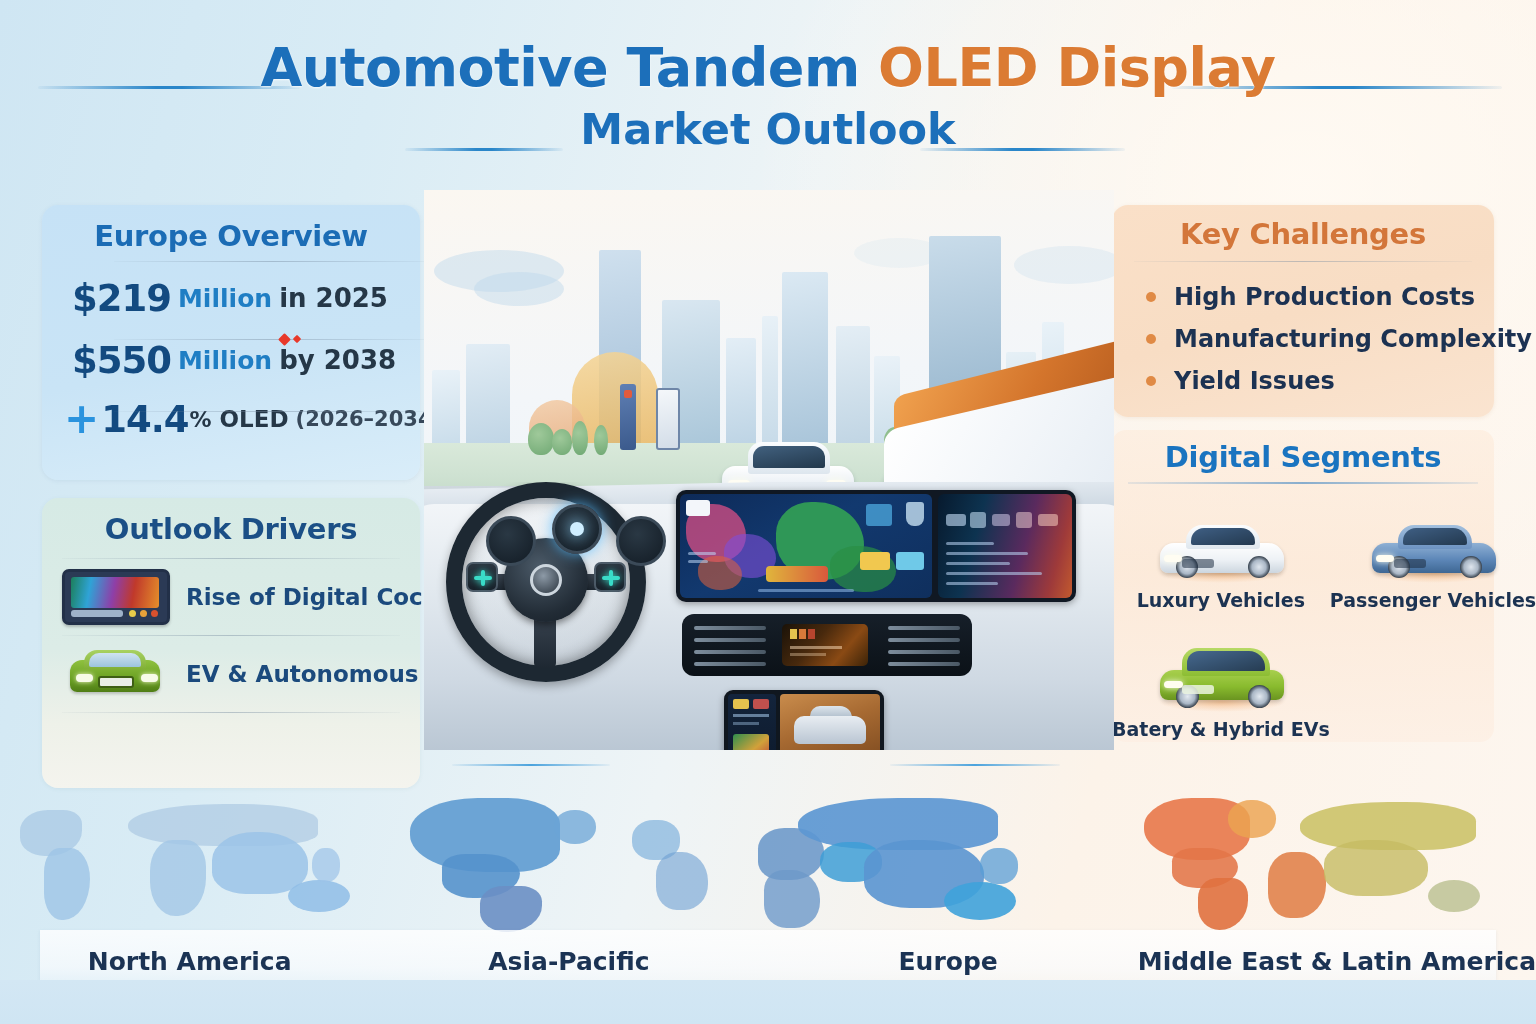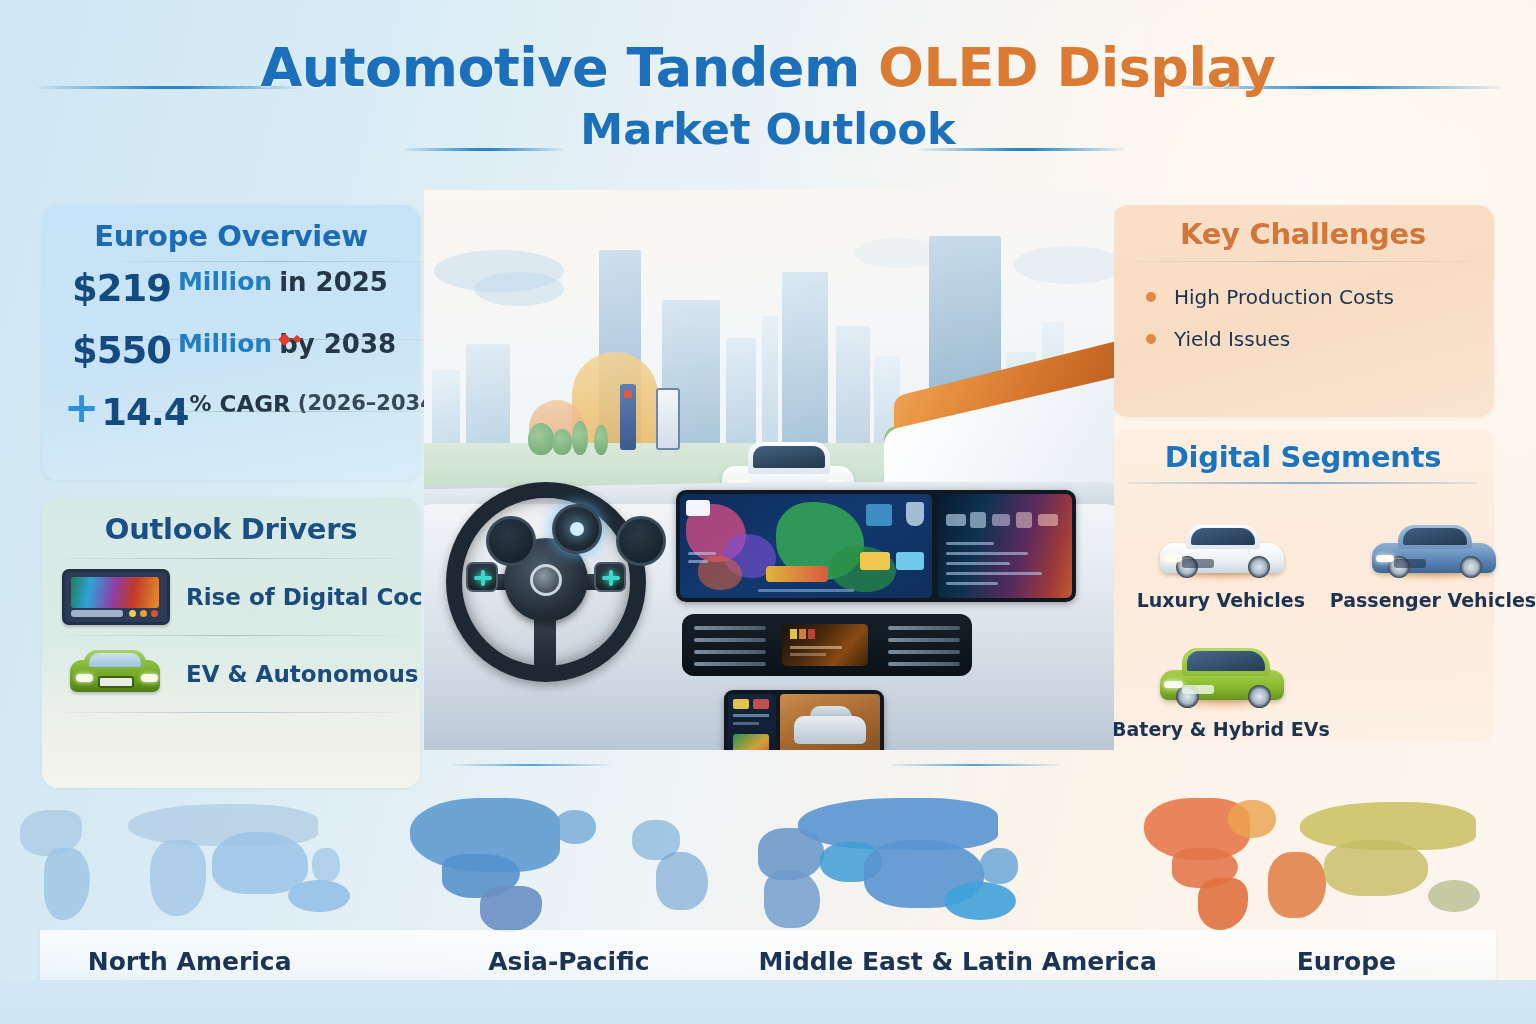--- a/index.html
+++ b/index.html
@@ -62,21 +62,21 @@
     font-weight:bold; letter-spacing:-0.3px; }
   .pt-overview { font-size:29px; color:#1b6cb5; padding-top:14px; }
   .pt-drivers  { font-size:29px; color:#1b4f86; padding-top:14px; }
   .pt-chall    { font-size:29px; color:#d3763a; padding-top:12px; }
   .pt-seg      { font-size:29px; color:#1a74c0; padding-top:10px; }
 
   .divider { height:1px; background:linear-gradient(90deg, rgba(120,140,160,0.05), rgba(120,140,160,0.45), rgba(120,140,160,0.05)); }
   .divider.seg { height:2px; background:linear-gradient(90deg, rgba(40,120,190,0.1), rgba(40,120,190,0.55), rgba(40,120,190,0.1)); }
 
   
-  .stat-row { height:62px; display:flex; align-items:flex-start; padding-left:30px;
+  .stat-row { height:62px; display:flex; align-items:center; padding-left:30px;
     font-family:"DejaVu Sans", sans-serif; white-space:nowrap; }
   .s-big { font-size:37px; font-weight:bold; color:#134a80; letter-spacing:-1px; }
   .s-mid { font-size:25px; font-weight:bold; color:#1f7ec4; margin-left:7px; }
   .s-dark{ font-size:26px; font-weight:bold; color:#253747; margin-left:7px; }
   .plus { font-size:42px; font-weight:bold; color:#2a93de; line-height:0.8; margin-right:2px; }
   .s-pct { font-size:22px; font-weight:bold; color:#253747; margin-left:1px; }
   .s-cagr{ font-size:23px; font-weight:bold; color:#253747; margin-left:8px; }
   .s-years{ font-size:21px; font-weight:bold; color:#37485a; margin-left:7px; }
   .ov-dividers { position:absolute; left:72px; width:318px; }
   .red-dot { position:absolute; left:166px; top:-4px; width:9px; height:9px;
@@ -119,22 +119,22 @@
   .ic-sun .core { position:absolute; left:36px; top:12px; width:34px; height:34px;
      border-radius:50%; background:radial-gradient(circle at 38% 32%, #ffe48a 0%, #fcc22e 55%, #f59b16 100%);
      box-shadow:0 0 9px rgba(250,180,40,0.55); }
   .ic-sun .ray { position:absolute; left:52px; top:28px; width:4px; height:26px;
      background:#f9a726; border-radius:2px; transform-origin:2px 1px; }
 
   
   .chall-list { padding:14px 0 0 34px; }
   .chall-item { display:flex; align-items:center; height:42px; }
   .bullet { width:10px; height:10px; border-radius:50%; background:#e08a45; flex:none; }
-  .chall-text { font-family:"DejaVu Sans", sans-serif; font-size:20px;
-    font-weight:400; color:#1c3252; margin-left:18px; white-space:nowrap; }
+  .chall-text { font-family:"DejaVu Sans", sans-serif; font-size:24px;
+    font-weight:700; color:#1c3252; margin-left:18px; white-space:nowrap; }
 
   
   .seg-grid { position:absolute; left:0; top:54px; width:382px; height:258px;
     display:grid; grid-template-columns:1fr 1fr; grid-template-rows:1fr 1fr; }
   .seg-cell { position:relative; display:flex; flex-direction:column;
     align-items:center; justify-content:flex-end; padding-bottom:2px; }
   .seg-img { width:150px; height:78px; position:relative; margin-bottom:4px; }
   .seg-label { font-family:"DejaVu Sans", sans-serif; font-size:19px; font-weight:bold;
     color:#1c3352; white-space:nowrap; }
   .glow { position:absolute; left:12px; bottom:2px; width:128px; height:20px; border-radius:50%;
@@ -329,21 +329,21 @@
       <span class="s-mid">Million</span>
       <span class="s-dark">by 2038</span>
     </div>
 
     <div class="ov-dividers divider" style="top:206px;"></div>
 
     <div class="stat-row" style="height:56px;padding-left:22px;">
       <span class="plus">+</span>
       <span class="s-big">14.4</span>
       <span class="s-pct">%</span>
-      <span class="s-cagr">CAGR</span>
+      <span class="s-cagr">OLED</span>
       <span class="s-years">(2026–2034)</span>
     </div>
   </div>
 
   <div class="panel p-drivers">
     <div class="panel-title pt-drivers">Outlook Drivers</div>
     <div class="divider" style="margin:12px 20px 0 20px;"></div>
 
     <div class="driver-row">
       <div class="dicon ic-cockpit">
@@ -374,20 +374,24 @@
 
   </div>
 
   <div class="panel p-challenges">
     <div class="panel-title pt-chall">Key Challenges</div>
     <div class="divider" style="margin:10px 22px 0 22px;"></div>
     <div class="chall-list">
       <div class="chall-item">
         <span class="bullet"></span>
         <span class="chall-text">High Production Costs</span>
+      </div>
+      <div class="chall-item">
+        <span class="bullet"></span>
+        <span class="chall-text">Manufacturing Complexity</span>
       </div>
       <div class="chall-item">
         <span class="bullet"></span>
         <span class="chall-text">Yield Issues</span>
       </div>
     </div>
   </div>
 
   <div class="panel p-segments">
     <div class="panel-title pt-seg">Digital Segments</div>
@@ -638,18 +642,18 @@
       <div class="continent" style="left:148px;top:16px;width:176px;height:48px;border-radius:50% 40% 30% 45%;background:#c9bf62;opacity:0.85;"></div>
       <div class="continent" style="left:172px;top:54px;width:104px;height:56px;border-radius:42% 48% 45% 38%;background:#c5bc63;opacity:0.8;"></div>
       <div class="continent" style="left:276px;top:94px;width:52px;height:32px;border-radius:50%;background:#b9bf8e;opacity:0.8;"></div>
     </div>
   </div>
 
   <div class="label-band"></div>
   <div class="labels-row">
     <div class="reg-label">North America</div>
     <div class="reg-label">Asia-Pacific</div>
+    <div class="reg-label">Europe</div>
     <div class="reg-label">Middle East &amp; Latin America</div>
-    <div class="reg-label">Europe</div>
   </div>
   <div class="bottom-fill"></div>
 
 </div>
 
 </body></html>

